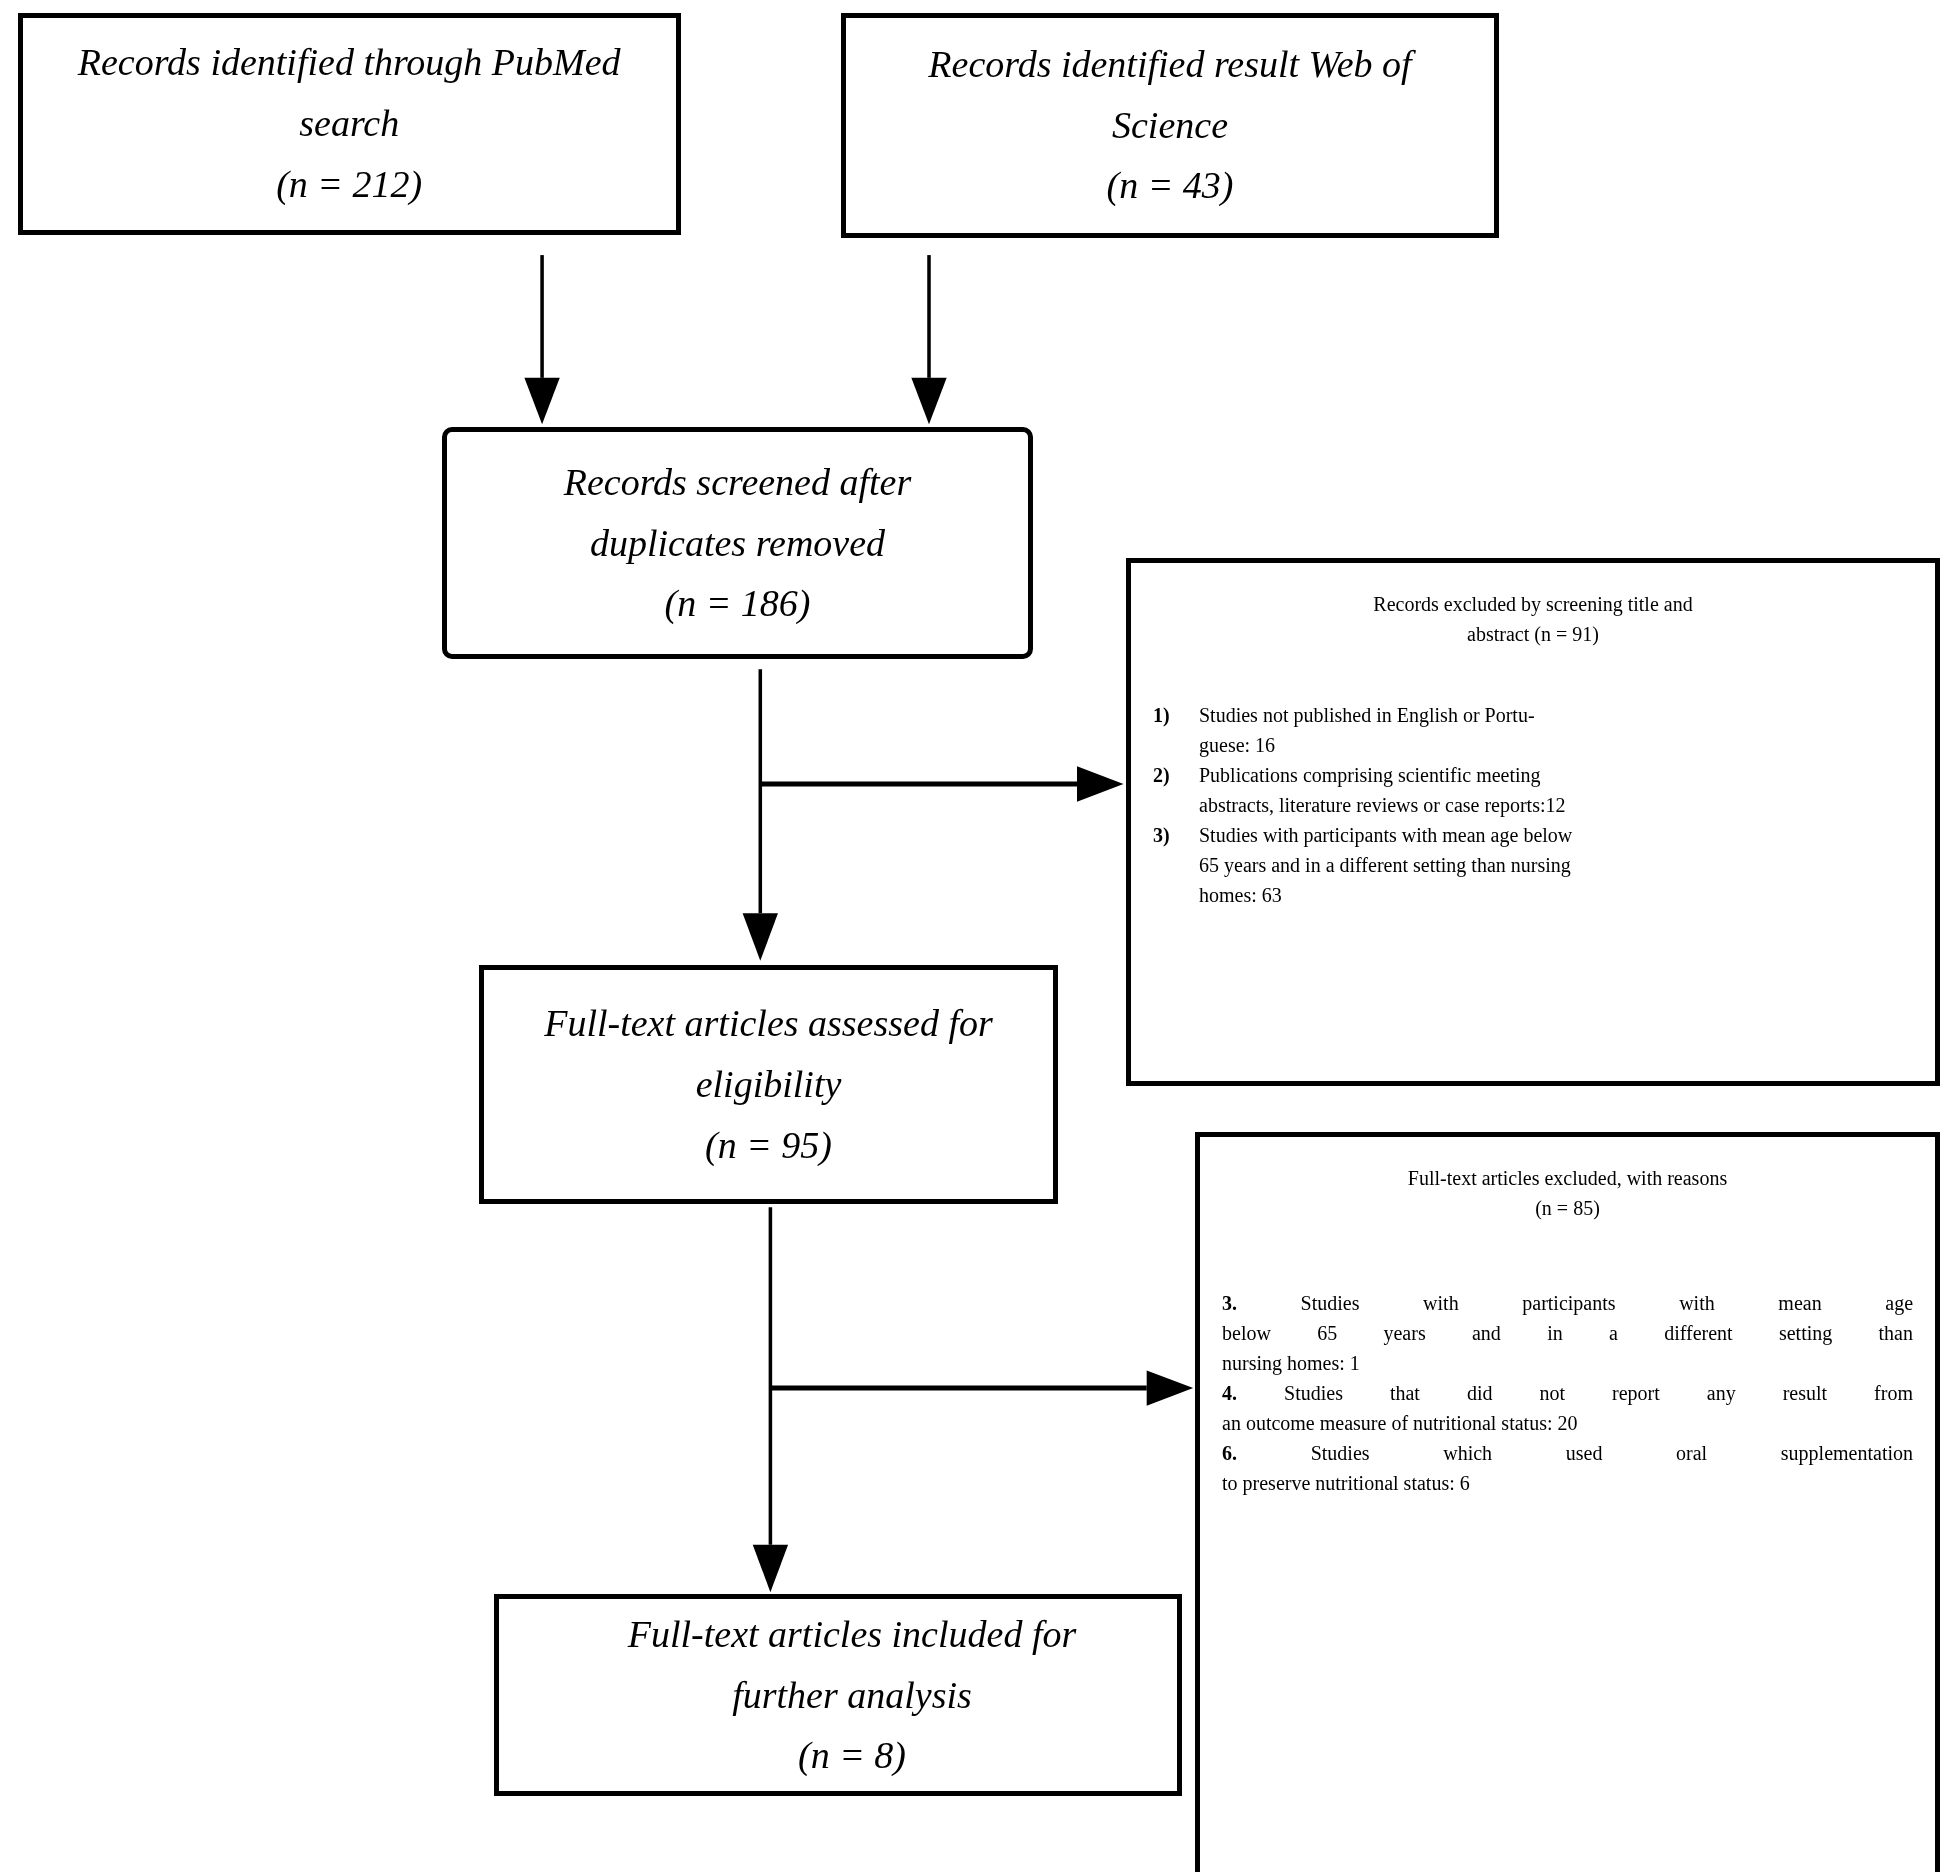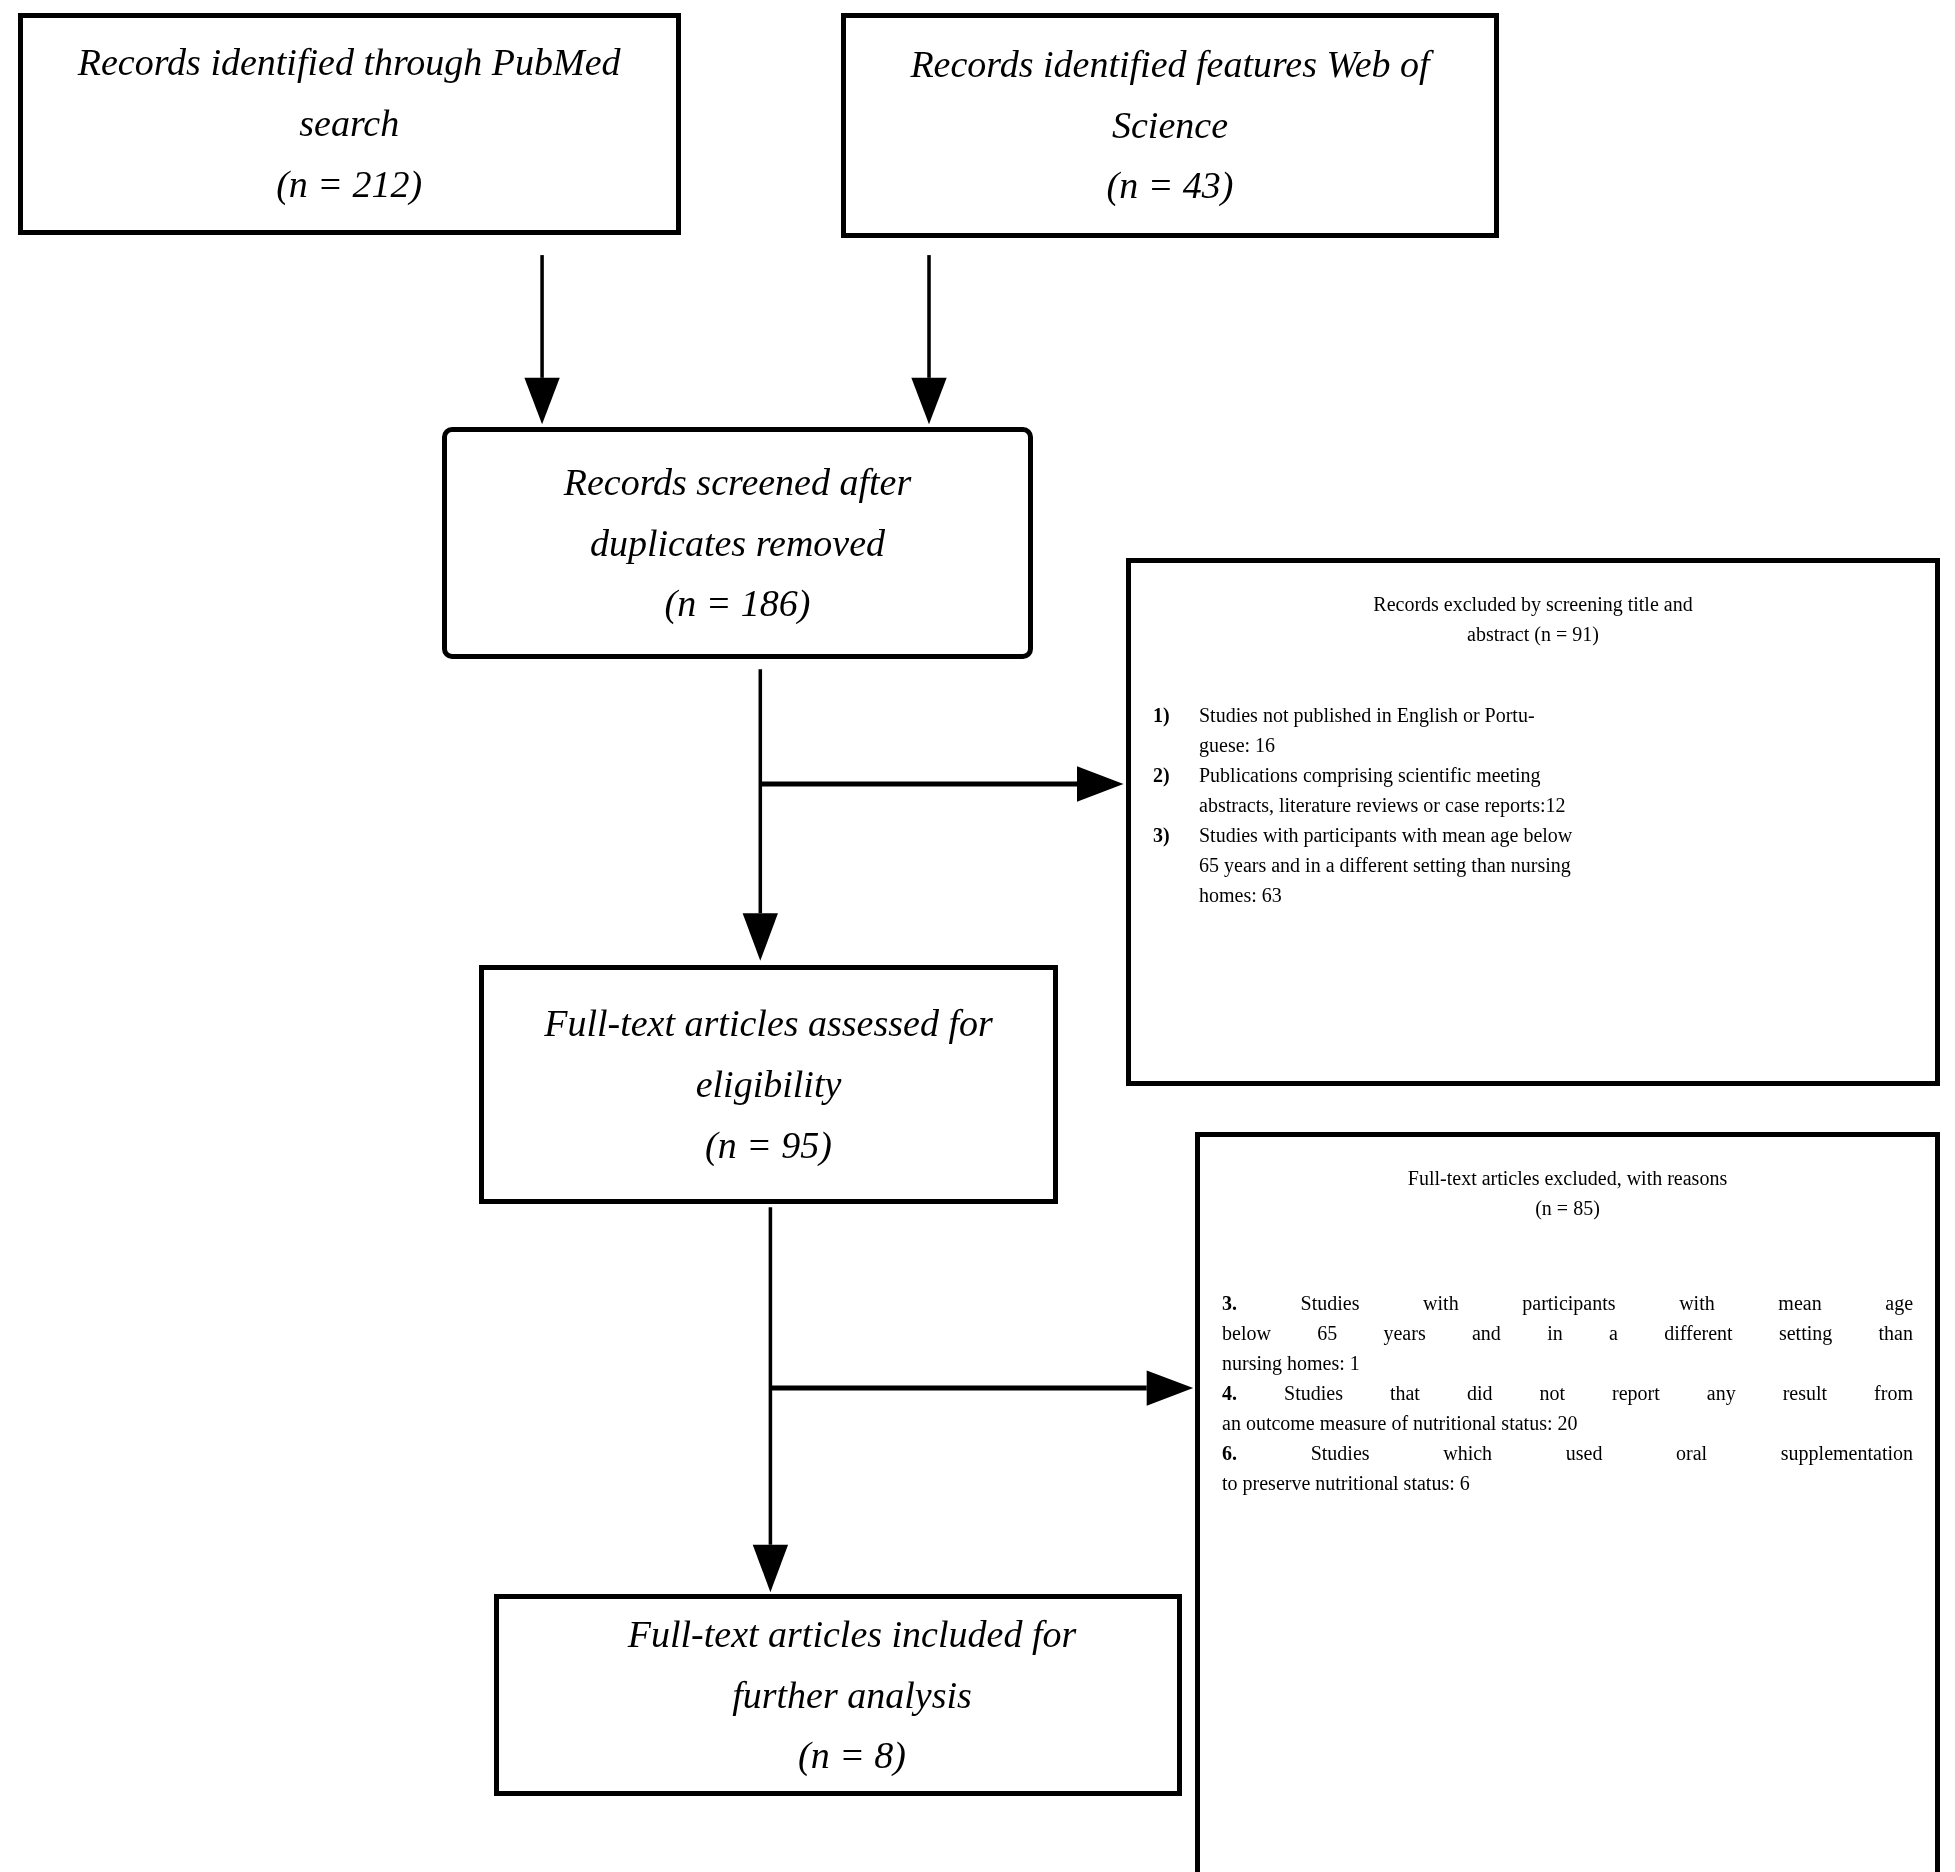--- a/index.html
+++ b/index.html
@@ -98,21 +98,21 @@
     </g>
   </svg>
 
   <div class="box plain b-pubmed">
     <div class="l">Records identified through PubMed</div>
     <div class="l">search</div>
     <div class="l">(n = 212)</div>
   </div>
 
   <div class="box plain b-wos">
-    <div class="l">Records identified features Web of</div>
+    <div class="l">Records identified result Web of</div>
     <div class="l">Science</div>
     <div class="l">(n = 43)</div>
   </div>
 
   <div class="box plain b-screened">
     <div class="l">Records screened after</div>
     <div class="l">duplicates removed</div>
     <div class="l">(n = 186)</div>
   </div>
 

